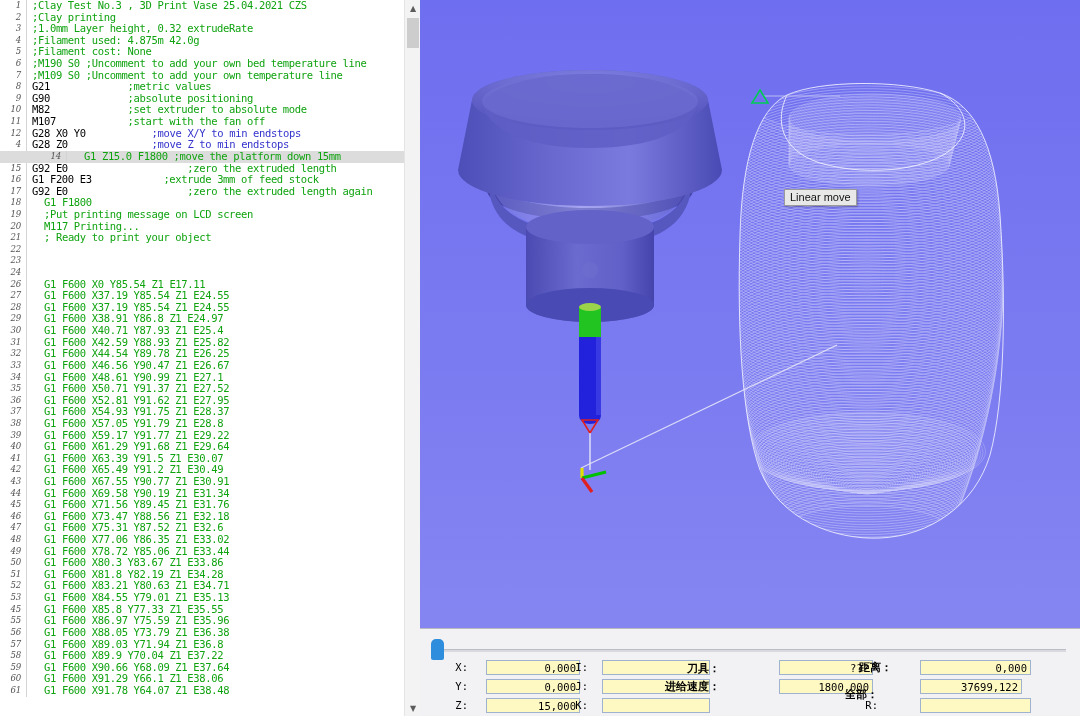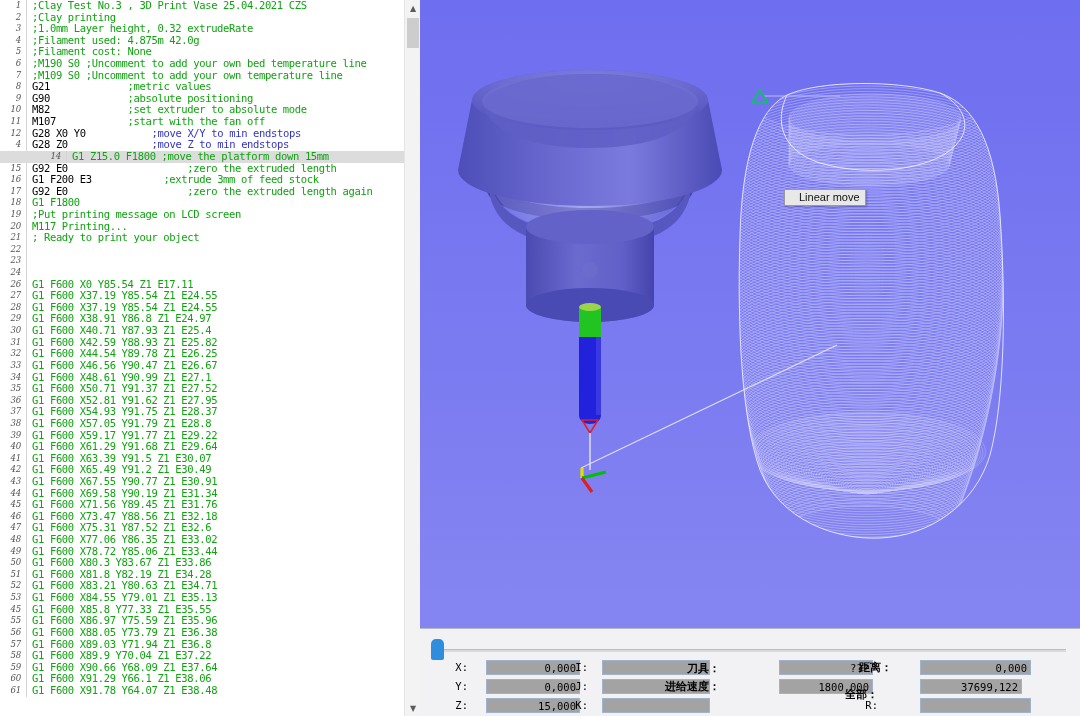--- a/index.html
+++ b/index.html
@@ -54,21 +54,21 @@
     font-size: 8.6px;
     letter-spacing: -0.2px;
   }
   .gutter-sep {
     width: 3px; min-width: 3px;
     align-self: stretch;
     border-left: 1px solid #d4d4d4;
   }
   .code-txt { padding-left: 3px; letter-spacing: -0.35px; }
   .c-comment { color: #10a310; }
-  .c-code    { color: #10a310; }
+  .c-code    { color: #10a310; margin-left: 12px; }
   .c-black   { color: #000000; }
   .c-blue    { color: #3333cc; margin-left: 24px; }
 
   
   #editor-scrollbar {
     position: absolute;
     right: 0; top: 0;
     width: 16px; height: 716px;
     background: #f3f3f3;
     border-left: 1px solid #e4e4e4;
@@ -108,21 +108,21 @@
   #viewport-svg { position: absolute; left:0; top:0; }
 
   .tooltip {
     position: absolute;
     left: 364px; top: 189px;
     background: #e8e8e8;
     border: 1px solid #9a9a9a;
     color: #111111;
     font-size: 11px;
     font-family: "Liberation Sans", sans-serif;
-    padding: 1px 5px 2px 14px;
+    padding: 1px 5px 2px 5px;
     white-space: nowrap;
     box-shadow: 1px 1px 2px rgba(0,0,0,0.25);
   }
 
   
   #status-panel {
     position: absolute;
     left: 0; top: 628px;
     width: 660px; height: 88px;
     background: #f2f2f4;
@@ -166,21 +166,21 @@
   }
   .fld-label.cjk {
     font-family: "DejaVu Sans", sans-serif;
     font-size: 11px;
     font-weight: bold;
   }
   .fld-box {
     position: absolute;
     height: 15px;
     line-height: 14px;
-    background: #a3a3a3;
+    background: #fef9c3;
     border: 1px solid #9fb3cf;
     text-align: right;
     padding-right: 3px;
     color: #000000;
     font-family: "DejaVu Sans Mono", monospace;
     font-size: 10.5px;
     white-space: nowrap;
     overflow: hidden;
   }
 </style>

